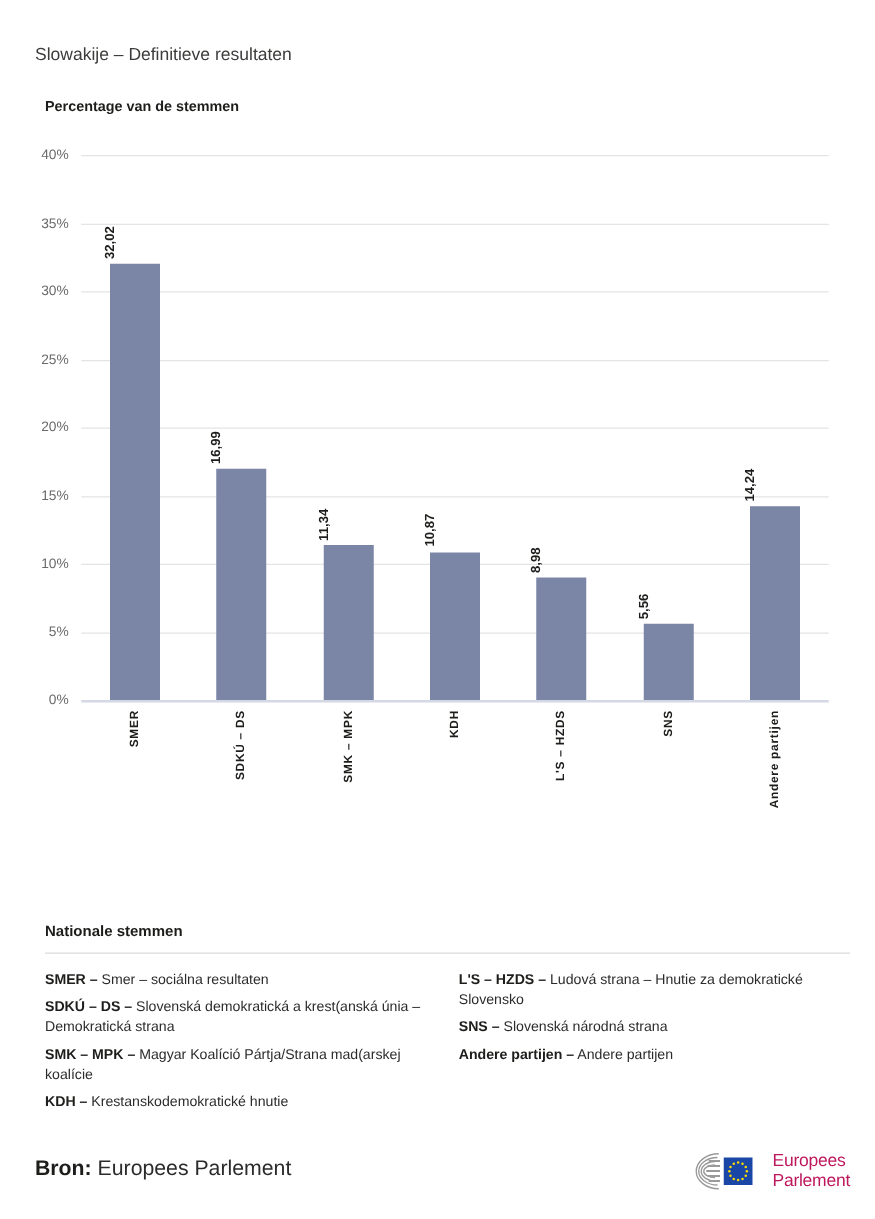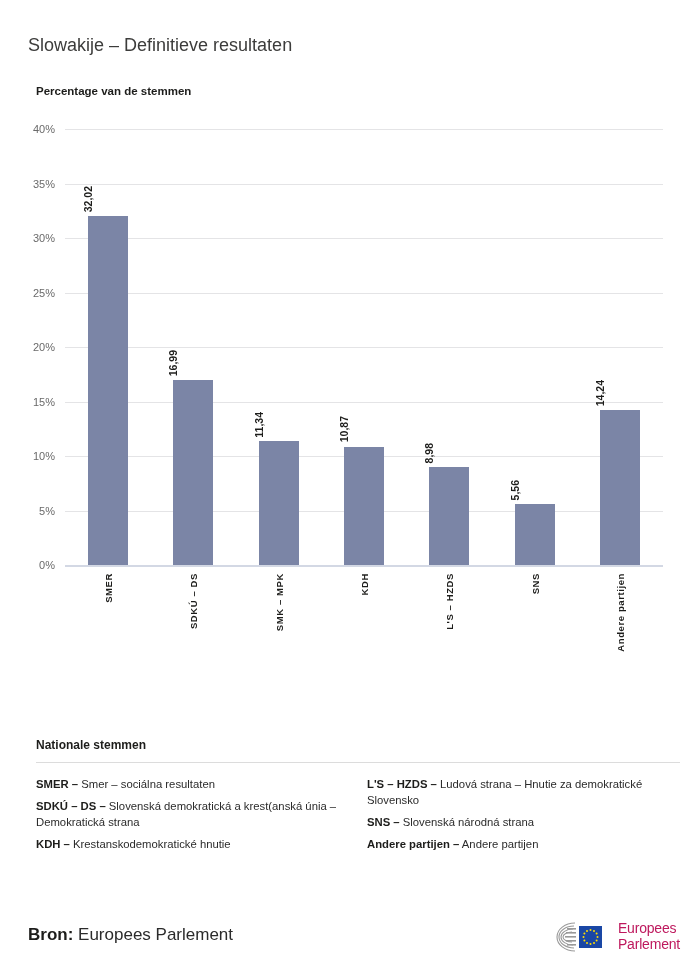--- a/index.html
+++ b/index.html
@@ -20,21 +20,21 @@
   
   .header { padding: 20px 28px 0 28px; }
   .title {
     font-size: 14.5px;
     font-weight: bold;
     letter-spacing: -0.1px;
     color: #1d1d1b;
     margin: 0;
   }
   .subtitle {
-    font-size: 18px;
+    font-size: 14px;
     font-weight: normal;
     color: #3c3c3b;
     margin: 15px 0 0 0;
   }
   .axis-title {
     font-size: 11.5px;
     font-weight: bold;
     color: #1d1d1b;
     margin: 29px 0 0 8px;
   }
@@ -252,20 +252,21 @@
   </div>
 </div>
 
 <div class="legend">
   <div class="legend-title">Nationale stemmen</div>
   <div class="legend-rule"></div>
   <div class="legend-cols">
     <div class="legend-col" id="legend-left">
         <div class="legend-item"><b>SMER –</b><span> Smer – sociálna resultaten</span></div>
         <div class="legend-item"><b>SDKÚ – DS –</b><span> Slovenská demokratická a krest(anská únia – Demokratická strana</span></div>
+        <div class="legend-item"><b>SMK – MPK –</b><span> Magyar Koalíció Pártja/Strana mad(arskej koalície</span></div>
         <div class="legend-item"><b>KDH –</b><span> Krestanskodemokratické hnutie</span></div>
       </div>
     <div class="legend-col" id="legend-right">
         <div class="legend-item"><b>L'S – HZDS –</b><span> Ludová strana – Hnutie za demokratické Slovensko</span></div>
         <div class="legend-item"><b>SNS –</b><span> Slovenská národná strana</span></div>
         <div class="legend-item"><b>Andere partijen –</b><span> Andere partijen</span></div>
       </div>
   </div>
 </div>
 

